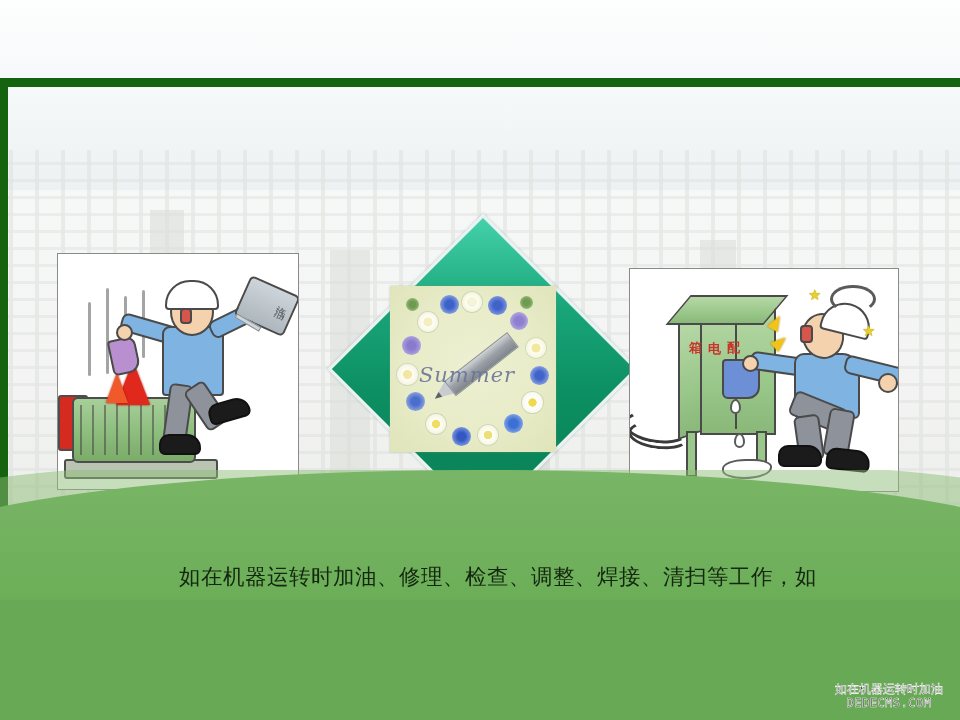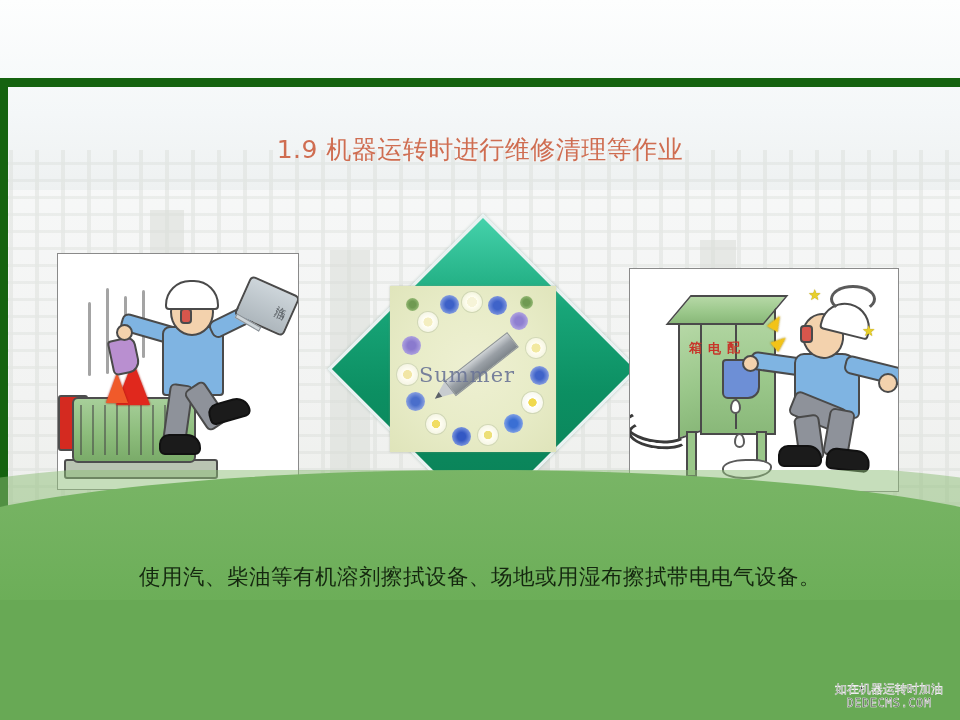--- a/index.html
+++ b/index.html
@@ -95,21 +95,21 @@
   }
   .pencil .lead{
     position:absolute;left:0;top:5px;width:0;height:0;
     border-top:3.5px solid transparent;border-bottom:3.5px solid transparent;
     border-right:7px solid #5b6166;
   }
   .summer{
     position:absolute;left:0;top:0;width:166px;height:166px;
     display:flex;align-items:center;justify-content:center;
     font-family:"DejaVu Serif","Liberation Serif",serif;
-    font-size:21px;color:#6b7596;
+    font-style:italic;font-size:21px;color:#6b7596;
     letter-spacing:1px;opacity:.9;
     transform:translate(-6px,6px);
   }
   .flower{position:absolute;border-radius:50%;}
 
   
   .photo{
     position:absolute;background:#ffffff;
     border:1px solid #8a8a8a;
     overflow:hidden;
@@ -298,21 +298,20 @@
     <div class="bld" style="left:205px;top:270px;width:26px;height:240px;"></div>
     <div class="bld l" style="left:330px;top:250px;width:40px;height:270px;"></div>
     <div class="bld" style="left:520px;top:300px;width:30px;height:215px;"></div>
     <div class="bld l" style="left:700px;top:240px;width:36px;height:280px;"></div>
     <div class="bld" style="left:840px;top:285px;width:28px;height:230px;"></div>
   </div>
 
   <div class="top-rule"></div>
   <div class="left-rail"></div>
 
-  <div class="title">1.9 机器运转时进行维修清理等作业</div>
 
   <div class="diamond-wrap">
     <div class="diamond"></div>
   </div>
 
   <div class="wreath-sq">
     <div class="pencil">
       <div class="tip"></div>
         <div class="lead"></div>
         <div class="body"></div>
@@ -414,21 +413,21 @@
     <div class="cart shoe" style="left:196px;top:180px;width:40px;height:18px;transform:rotate(6deg);"></div>
   </div>
 
   <div class="footer-band">
     <div class="footer-arc2"></div>
     <div class="footer-arc"></div>
     <div class="footer-solid"></div>
   </div>
 
   <div class="body-text">
-    <span class="l2">使用汽、柴油等有机溶剂擦拭设备、场地或用湿布擦拭带电电气设备。</span>
+    <span class="l1">如在机器运转时加油、修理、检查、调整、焊接、清扫等工作，如</span>
   </div>
 
 
   <div class="watermark">
     <span class="wm1">如在机器运转时加油</span>
     <span class="wm2">DEDECMS.COM</span>
   </div>
 
 </div>
 

